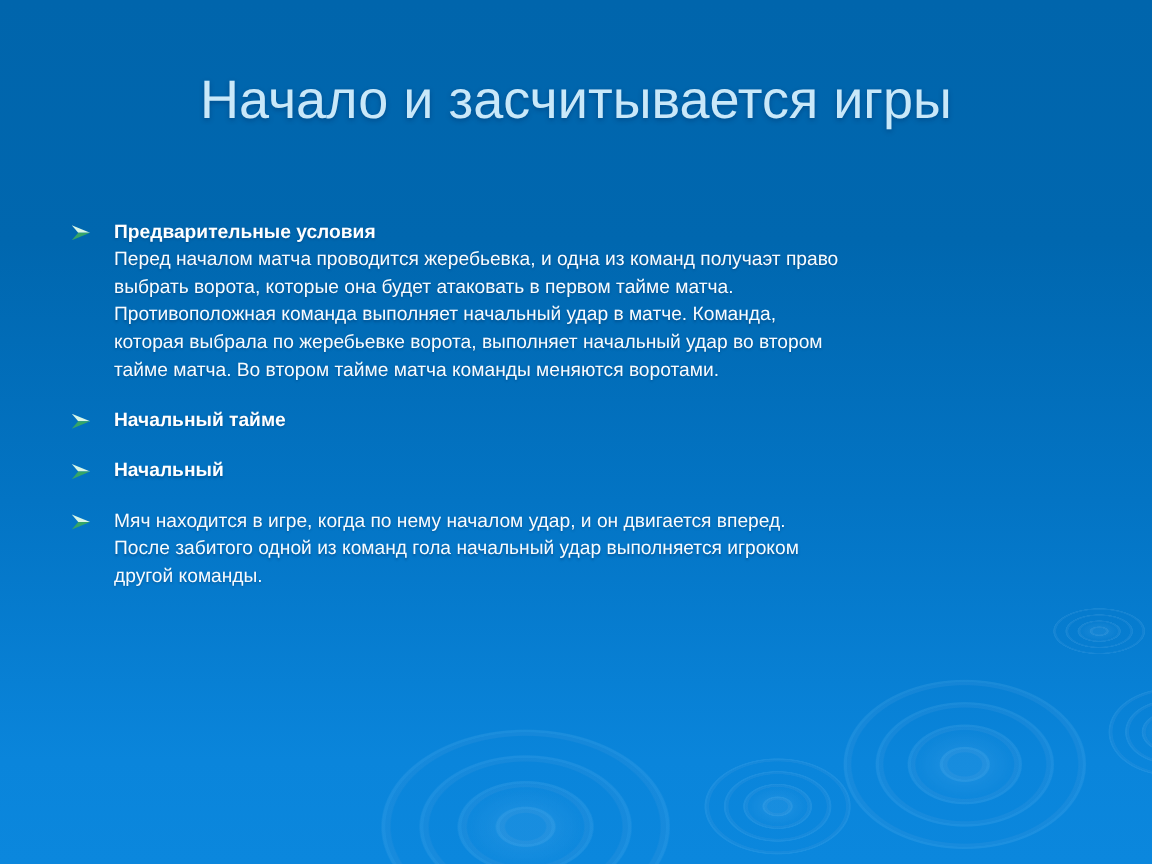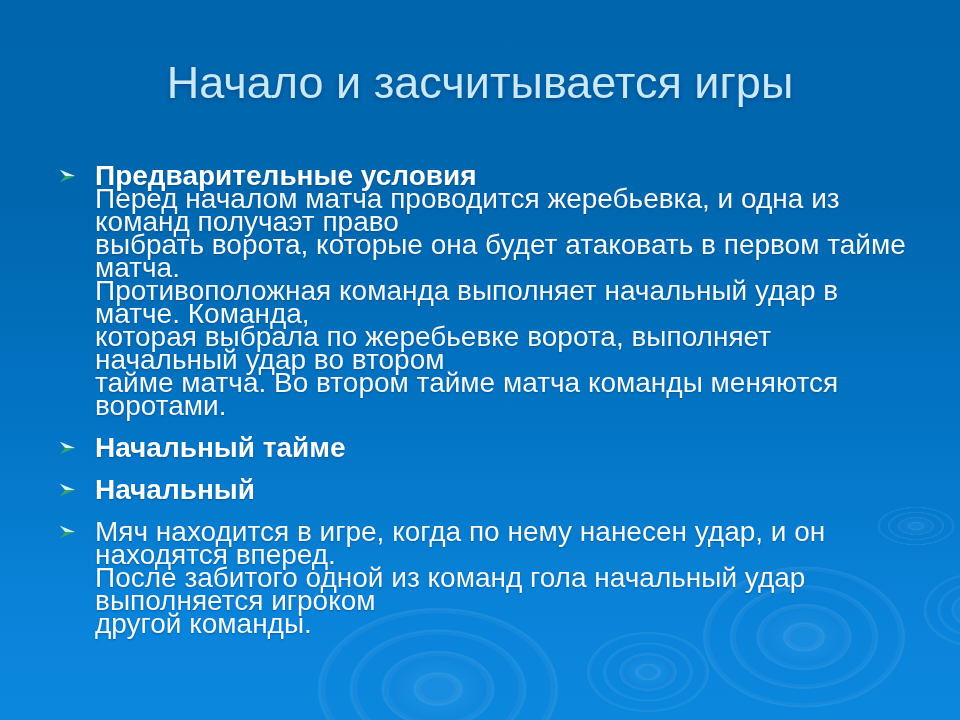--- a/index.html
+++ b/index.html
@@ -16,23 +16,24 @@
     font-size:45px;line-height:54px;font-weight:400;
     color:#c9e8f9;
     text-shadow:0 2px 4px rgba(0,40,90,.40);
     letter-spacing:0px;
   }
   .content{position:absolute;left:57px;top:164px;width:858px;}
   .section{
     position:relative;
     padding-left:38px;
     margin-bottom:19px;
-    font-size:28px;line-height:23px;
+    font-size:16px;line-height:23px;
     color:#ffffff;
     text-shadow:0 1px 2px rgba(0,50,100,.45);
+    margin-top:18px;
   }
   .section .heading{font-weight:bold;color:#ffffff;}
   .section .body{white-space:pre-line;color:#f8fcff;}
   .bullet{position:absolute;left:1px;top:4px;width:18px;height:16px;}
   .ripple{position:absolute;border-radius:50%;pointer-events:none;
     background:
       radial-gradient(closest-side, rgba(170,220,255,0.10) 0 16%, rgba(170,220,255,0) 42%),
       repeating-radial-gradient(closest-side,
         rgba(90,175,235,0) 0 12%,
         rgba(60,150,220,0.30) 13% 15.5%,
@@ -83,19 +84,19 @@
         <polygon points="8,8 19,8 2,15" fill="#35a468"></polygon>
       </svg>
       <div class="heading">Начальный</div>
     </div>
 
     <div class="section">
       <svg class="bullet" viewBox="0 0 20 16">
         <polygon points="2,1 19,8 8,8" fill="#d9f7e8"></polygon>
         <polygon points="8,8 19,8 2,15" fill="#35a468"></polygon>
       </svg>
-      <div class="body">Мяч находится в игре, когда по нему нанесен удар, и он находятся вперед.
+      <div class="body">Мяч находится в игре, когда по нему началом удар, и он двигается вперед.
 После забитого одной из команд гола начальный удар выполняется игроком
 другой команды.</div>
     </div>
 
   </div>
 </div>
 
 </body></html>

